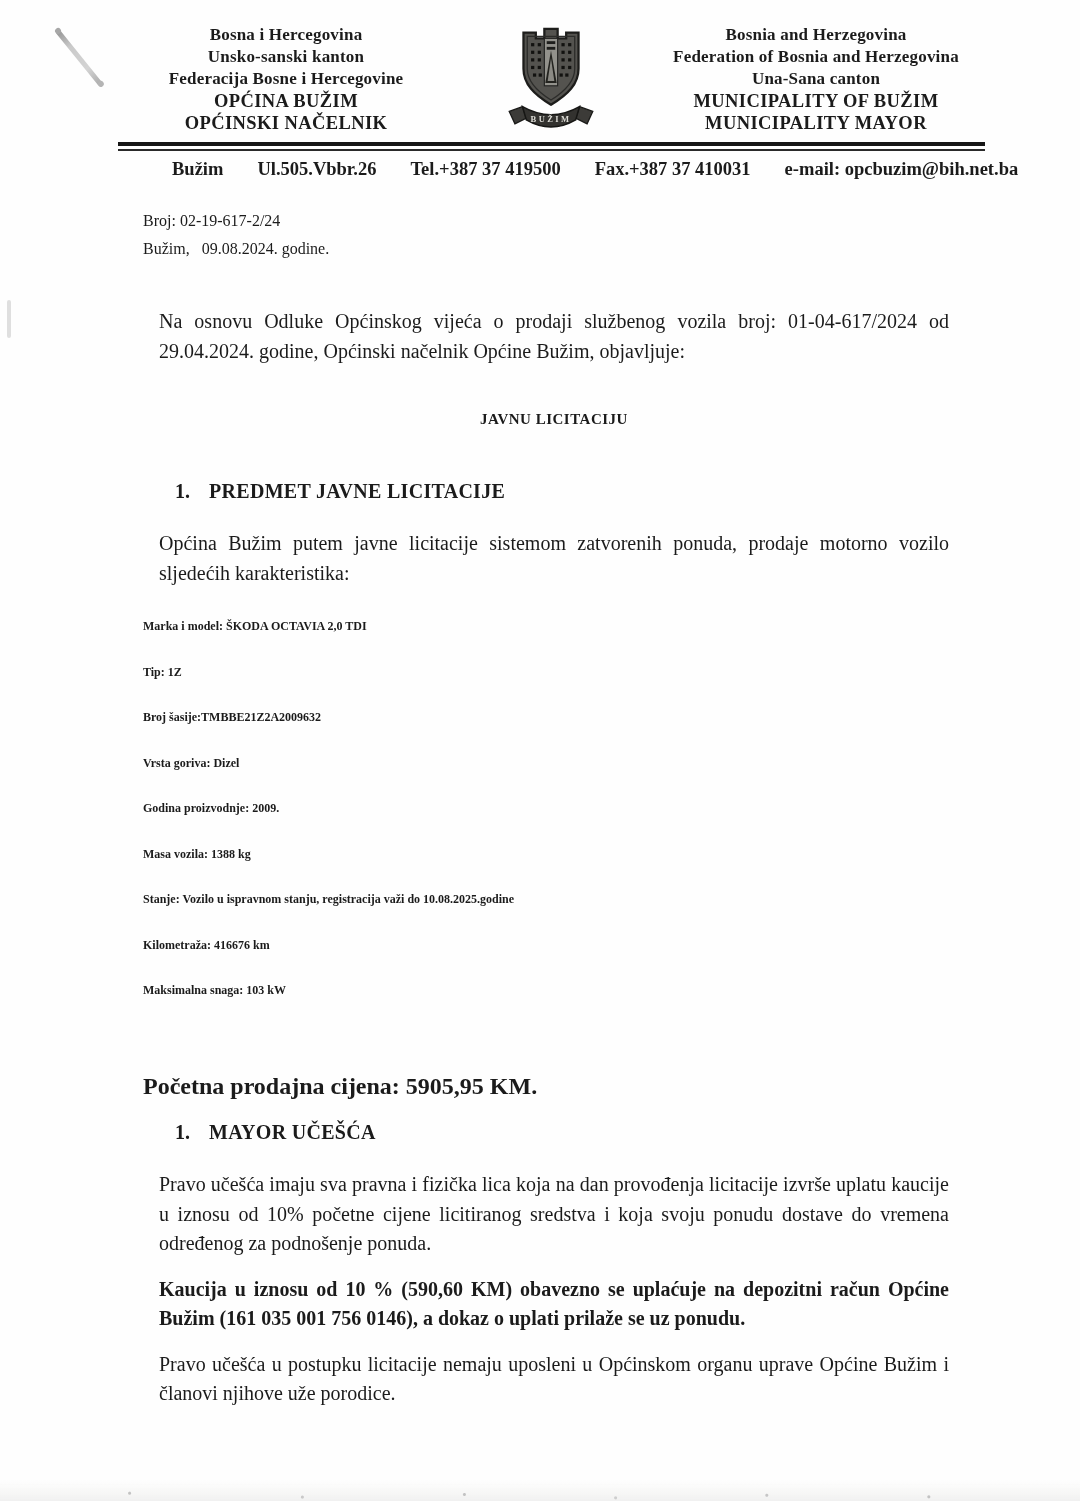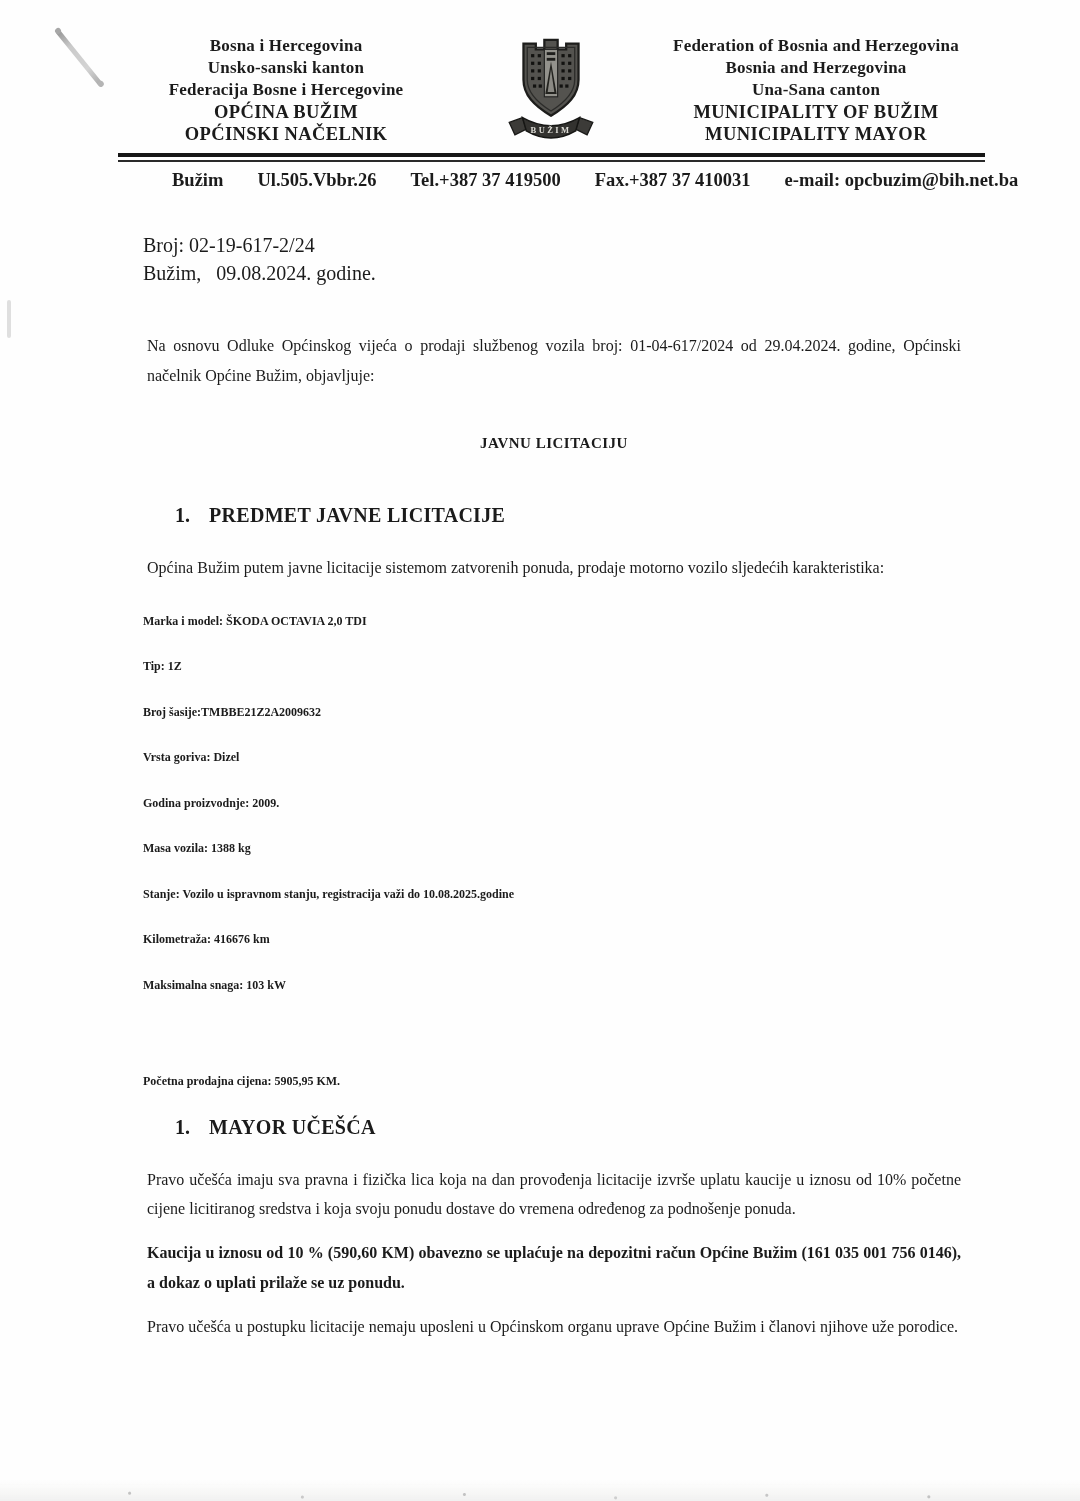--- a/index.html
+++ b/index.html
@@ -45,21 +45,21 @@
       radial-gradient(circle 1px at 71% 78%, #c1c1c1 0 1px, transparent 2px),
       radial-gradient(circle 1px at 86% 84%, #bdbdbd 0 1px, transparent 2px),
       linear-gradient(0deg, #f0f0ef 0%, rgba(240,240,239,0) 80%);
     opacity: .9;
   }
 
   
   .letterhead {
     display: flex;
     align-items: flex-start;
-    padding: 35px 78px 0 100px;
+    padding: 24px 78px 0 100px;
   }
   .lh-block {
     width: 372px;
     text-align: center;
     font-weight: bold;
     font-size: 17px;
     line-height: 22px;
     letter-spacing: .2px;
   }
   .lh-block .caps { font-size: 18.5px; letter-spacing: .4px; }
@@ -84,26 +84,26 @@
     font-size: 18.5px;
     white-space: nowrap;
   }
   .contact-row span { margin-right: 34px; }
   .contact-row span:last-child { margin-right: 0; }
 
   
   .body {
     padding: 0 115px 0 143px;
   }
-  .ref-block { margin-top: 40px; font-size: 20px; line-height: 28px; }
+  .ref-block { margin-top: 27px; font-size: 16px; line-height: 28px; }
   .ref-block div { white-space: pre-wrap; }
 
   .para {
-    margin: 4px;
-    font-size: 16px;
+    margin: 16px;
+    font-size: 20px;
     line-height: 29.5px;
     text-align: justify;
   }
   .intro { margin-top: 44px; }
 
   .doc-title {
     margin-top: 45px;
     text-align: center;
     font-weight: bold;
     font-size: 15px;
@@ -123,21 +123,21 @@
 
   .spec-list { margin-top: 26px; }
   .spec-line {
     font-weight: bold;
     font-size: 12px;
     line-height: 25px;
     margin-bottom: 20.5px;
   }
   .price-line {
     font-weight: bold;
-    font-size: 12px;
+    font-size: 24px;
     margin-top: 71px;
     margin-bottom: 4px;
   }
 
   .sec2-paras .para { margin-top: 14.5px; }
   .sec2-paras .para.first { margin-top: 26px; }
   .para.bold { font-weight: bold; }
 </style>
 </head>
 <body>
@@ -193,22 +193,22 @@
         </g>
 
         <path d="M6,90 L20,85 L24,97 L12,103 Z" fill="#3c3b38" stroke="#191917" stroke-width="1.4"></path>
         <path d="M94,90 L80,85 L76,97 L88,103 Z" fill="#3c3b38" stroke="#191917" stroke-width="1.4"></path>
         <path d="M20,85 Q50,102 80,85 L76,99 Q50,114 24,99 Z" fill="#33322f" stroke="#161614" stroke-width="1.6"></path>
         <text x="50" y="101" text-anchor="middle" font-size="9" letter-spacing="2.5" fill="#dddcd6" font-family="'Liberation Serif', serif" font-weight="bold">BUŽIM</text>
       </svg>
     </div>
 
     <div class="lh-block">
+      <div>Bosnia and Herzegovina</div>
       <div>Federation of Bosnia and Herzegovina</div>
-      <div>Bosnia and Herzegovina</div>
       <div>Una-Sana canton</div>
       <div class="caps">MUNICIPALITY OF BUŽIM</div>
       <div class="caps">MUNICIPALITY MAYOR</div>
     </div>
   </div>
 
   <div class="rule-double"></div>
 
   <div class="contact-row">
     <span>Bužim</span>

